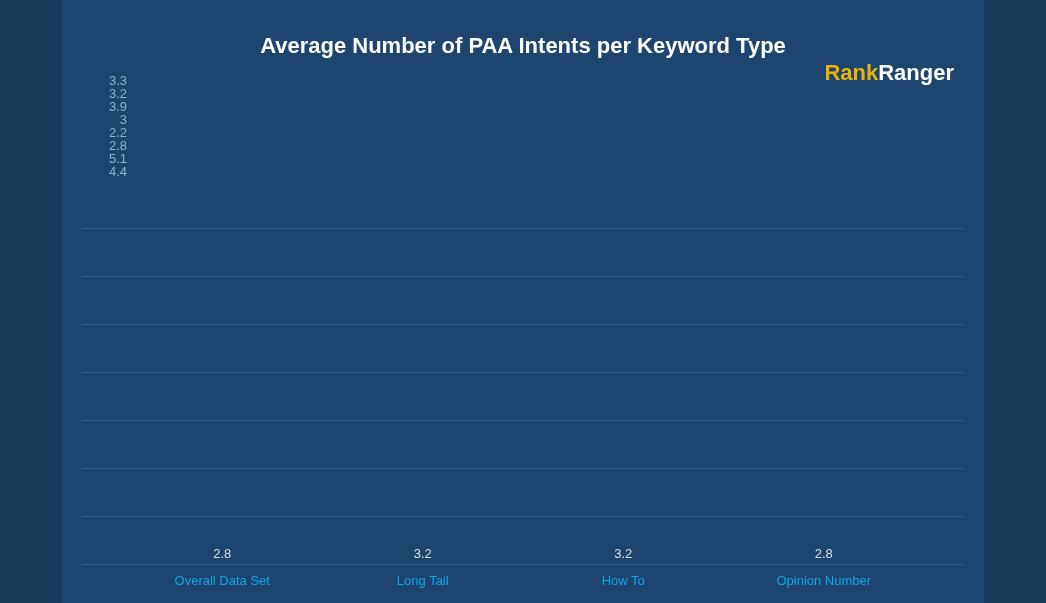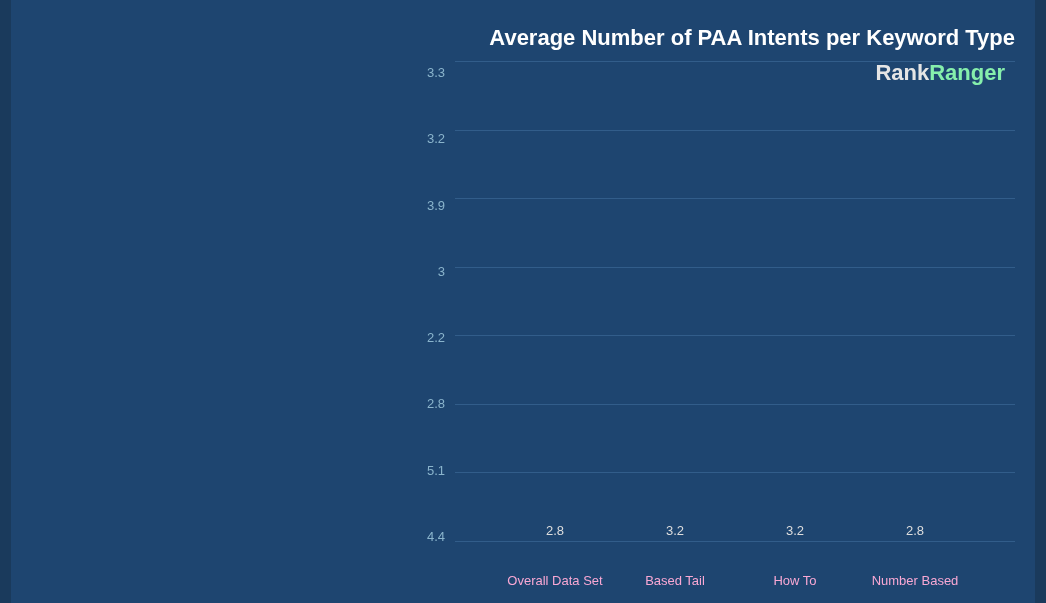--- a/index.html
+++ b/index.html
@@ -7,54 +7,53 @@
       background-color: #1a3a5c;
       width: 1046px;
       height: 603px;
       display: flex;
       align-items: center;
       justify-content: center;
       font-family: Arial, sans-serif;
       overflow: hidden;
     }
     .chart-container {
-      width: 1024px;
+      width: 922px;
       height: 603px;
       background-color: #1e4570;
       position: relative;
       display: flex;
       flex-direction: column;
-      padding: 20px 20px 10px 20px;
-      align-items: flex-end;
+      padding: 28px 20px 10px 20px;
     }
     .chart-title {
       color: #ffffff;
       text-align: center;
       font-size: 22px;
       font-weight: bold;
       margin-bottom: 10px;
       padding-top: 5px;
     }
     .brand {
       position: absolute;
       top: 60px;
       right: 30px;
       font-size: 22px;
       font-weight: bold;
     }
     .brand-rank {
-      color: #e5e5e5;
+      color: #eab308;
     }
     .brand-ranger {
-      color: #86efac;
+      color: #ffffff;
     }
     .chart-area {
       flex: 1;
       display: flex;
-      flex-direction: row;
+      flex-direction: column;
       position: relative;
     }
     .y-axis {
       display: flex;
       flex-direction: column;
       justify-content: space-between;
       align-items: flex-end;
       padding-right: 10px;
       padding-bottom: 50px;
       padding-top: 5px;
@@ -122,25 +121,24 @@
       border: none;
       position: relative;
     }
     .x-labels {
       display: flex;
       flex-direction: row;
       justify-content: space-around;
       padding: 8px 40px 5px 40px;
     }
     .x-label {
-      color: #f9a8d4;
+      color: #0ea5e9;
       font-size: 13px;
       text-align: center;
       width: 120px;
-      margin-top: 23px;
     }
   </style>
 </head>
 <body>
 
 <div class="chart-container">
   <div class="chart-title">Average Number of PAA Intents per Keyword Type</div>
 
   <div class="brand">
     <span class="brand-rank">Rank</span><span class="brand-ranger">Ranger</span>
@@ -183,19 +181,19 @@
               <div class="bar" style="height: 85.7143%;"></div>
             </div>
             <div class="bar-group">
               <div class="bar-value">2.8</div>
               <div class="bar" style="height: 28.5714%;"></div>
             </div>
           </div>
       </div>
       <div class="x-labels" id="x-labels">
       <div class="x-label">Overall Data Set</div>
-          <div class="x-label">Based Tail</div>
+          <div class="x-label">Long Tail</div>
           <div class="x-label">How To</div>
-          <div class="x-label">Number Based</div>
+          <div class="x-label">Opinion Number</div>
         </div>
     </div>
   </div>
 </div>
 
 </body></html>

